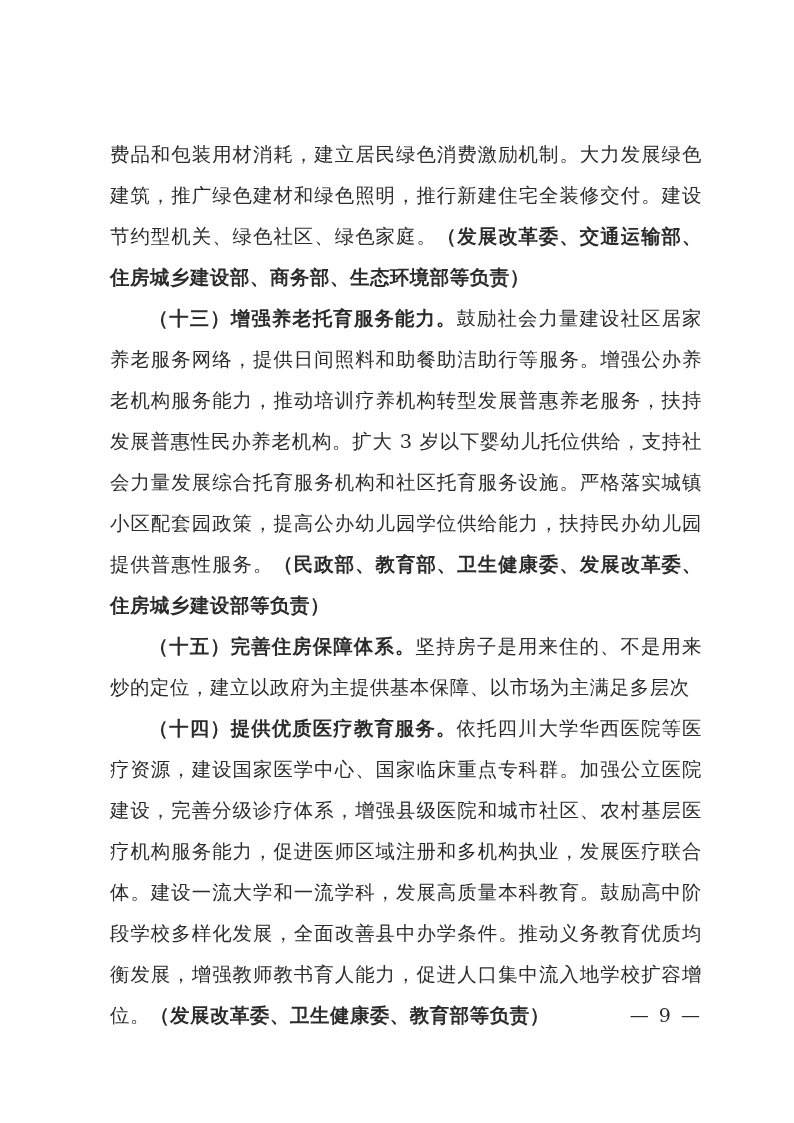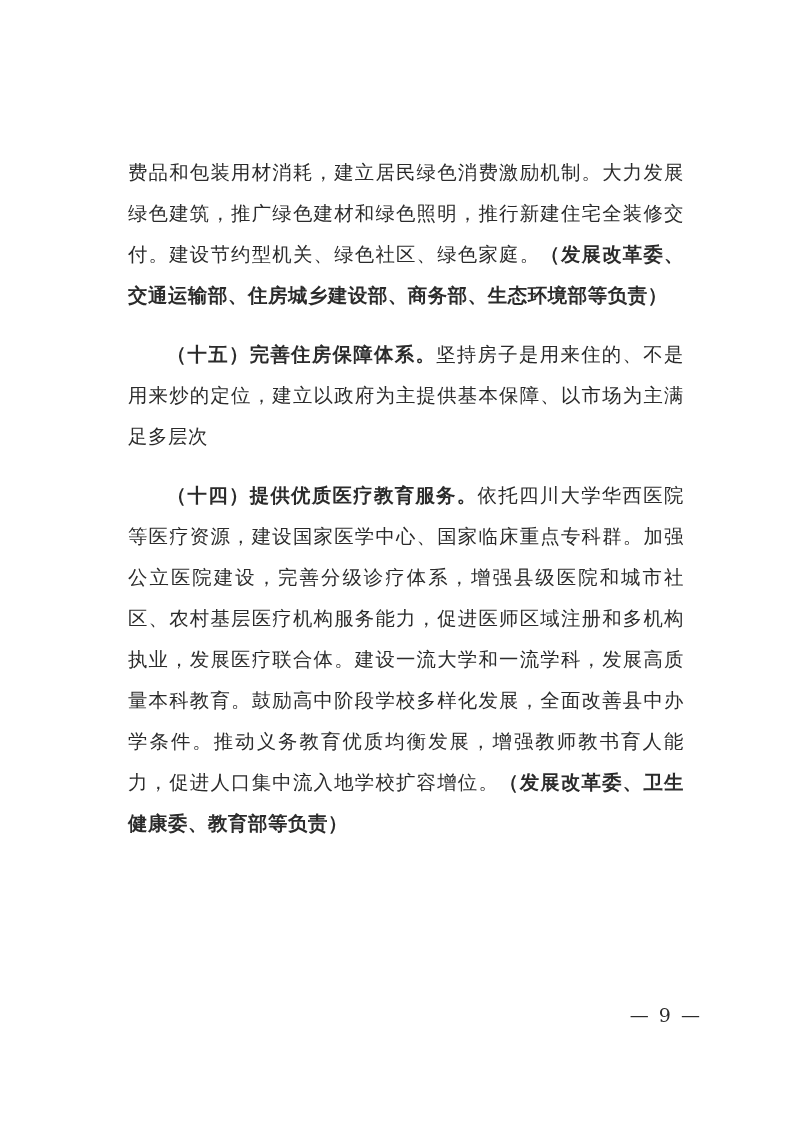--- a/index.html
+++ b/index.html
@@ -19,21 +19,21 @@
 
   .text-column {
     position: absolute;
     left: 110px;
     top: 134px;
     width: 592px;
   }
 
   
   .para {
-    margin: 18px;
+    margin: 0;
     font-family: "DejaVu Serif", "Liberation Serif", serif;
     font-size: 19.4px;
     line-height: 41px;
     color: #2b2b2b;
     text-align: justify;
     text-justify: inter-character;
     letter-spacing: 0.6px;
     text-indent: 0;
     word-break: break-all;
   }
@@ -61,20 +61,21 @@
 </style>
 </head>
 <body>
 
 <div class="page">
 
   <div class="text-column">
 
     <p class="para"><span>费品和包装用材消耗，建立居民绿色消费激励机制。大力发展绿色建筑，推广绿色建材和绿色照明，推行新建住宅全装修交付。建设节约型机关、绿色社区、绿色家庭。</span><span class="agency-run">（发展改革委、交通运输部、住房城乡建设部、商务部、生态环境部等负责）</span></p>
 
+    <p class="para indented"><span class="heading-run">（十三）增强养老托育服务能力。</span><span>鼓励社会力量建设社区居家养老服务网络，提供日间照料和助餐助洁助行等服务。增强公办养老机构服务能力，推动培训疗养机构转型发展普惠养老服务，扶持发展普惠性民办养老机构。扩大 3 岁以下婴幼儿托位供给，支持社会力量发展综合托育服务机构和社区托育服务设施。严格落实城镇小区配套园政策，提高公办幼儿园学位供给能力，扶持民办幼儿园提供普惠性服务。</span><span class="agency-run">（民政部、教育部、卫生健康委、发展改革委、住房城乡建设部等负责）</span></p>
 
     <p class="para indented"><span class="heading-run">（十五）完善住房保障体系。</span><span>坚持房子是用来住的、不是用来炒的定位，建立以政府为主提供基本保障、以市场为主满足多层次</span></p>
 
     <p class="para indented"><span class="heading-run">（十四）提供优质医疗教育服务。</span><span>依托四川大学华西医院等医疗资源，建设国家医学中心、国家临床重点专科群。加强公立医院建设，完善分级诊疗体系，增强县级医院和城市社区、农村基层医疗机构服务能力，促进医师区域注册和多机构执业，发展医疗联合体。建设一流大学和一流学科，发展高质量本科教育。鼓励高中阶段学校多样化发展，全面改善县中办学条件。推动义务教育优质均衡发展，增强教师教书育人能力，促进人口集中流入地学校扩容增位。</span><span class="agency-run">（发展改革委、卫生健康委、教育部等负责）</span></p>
 
   </div>
 
   <div class="page-number">— 9 —</div>
 
 </div>

